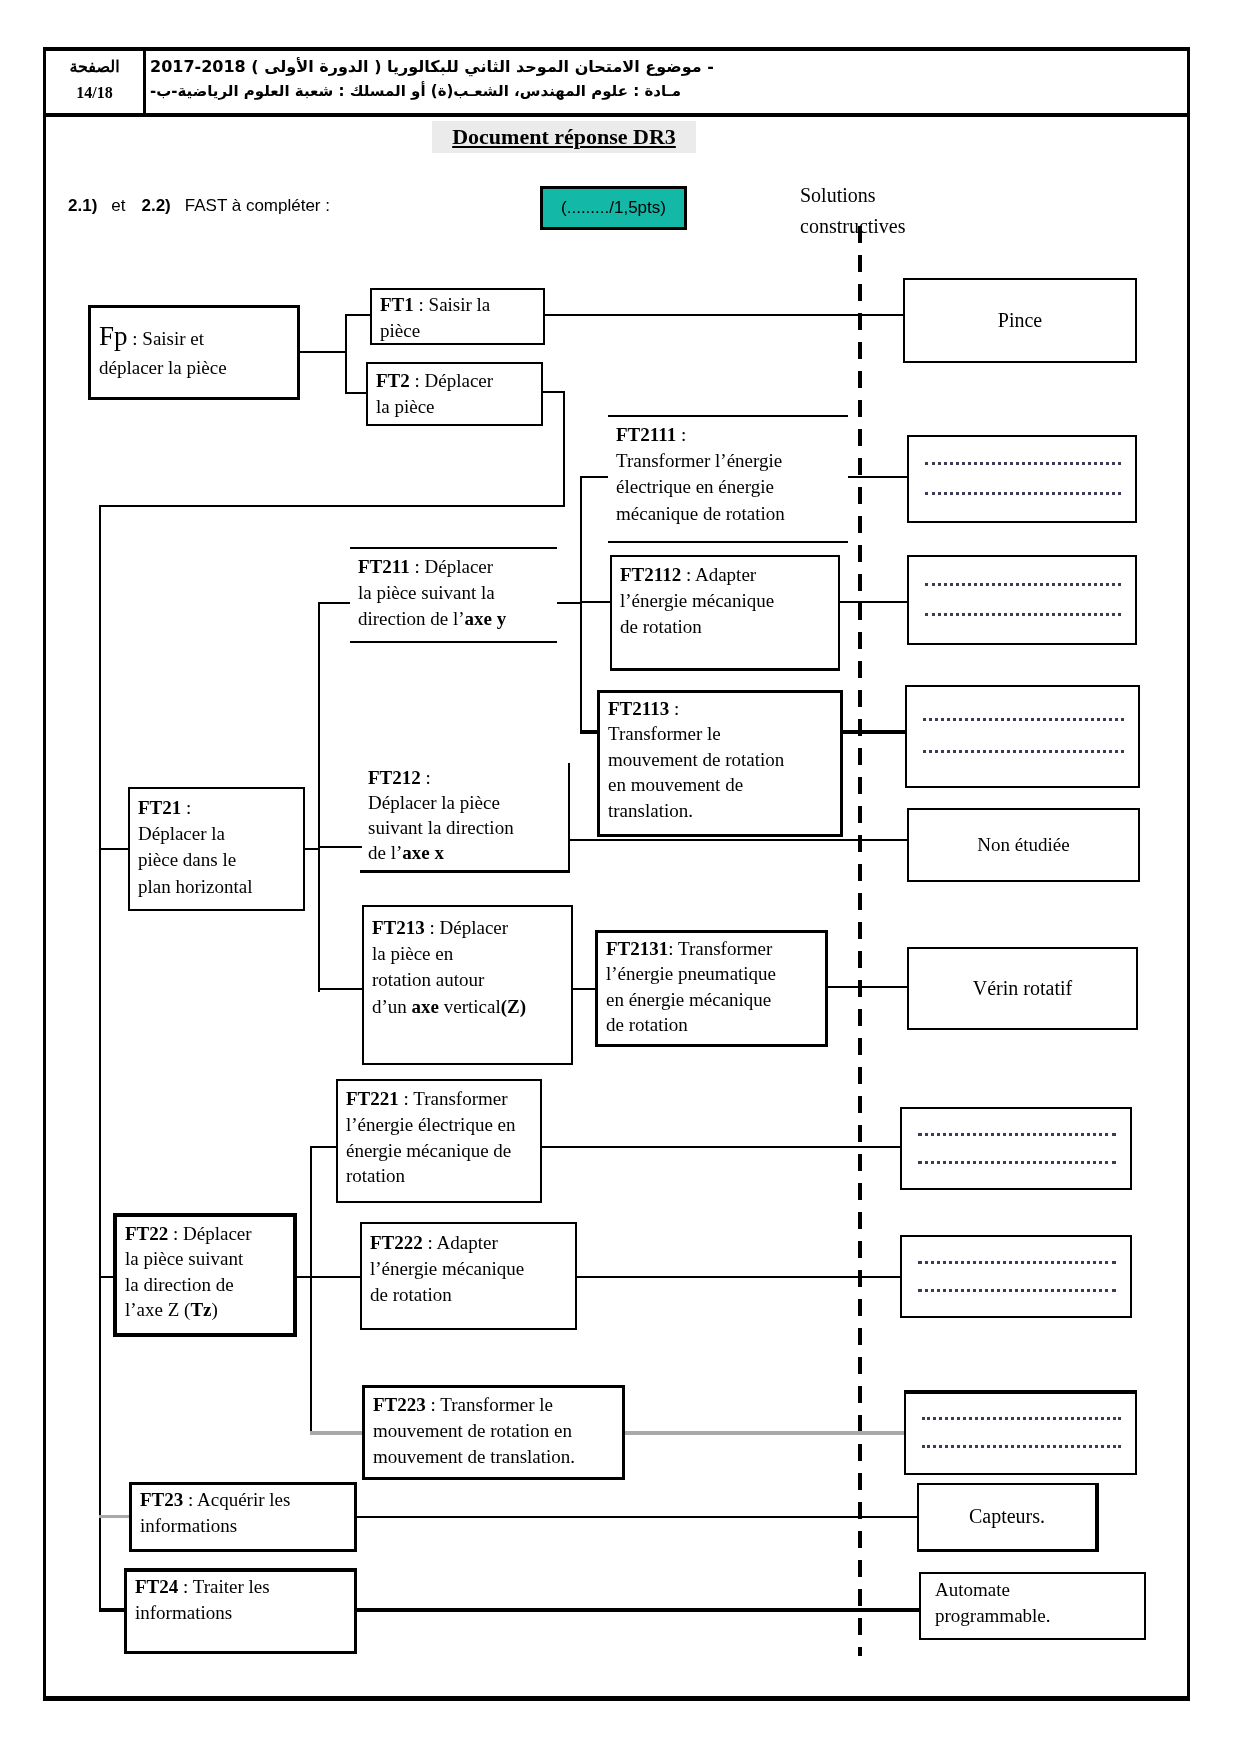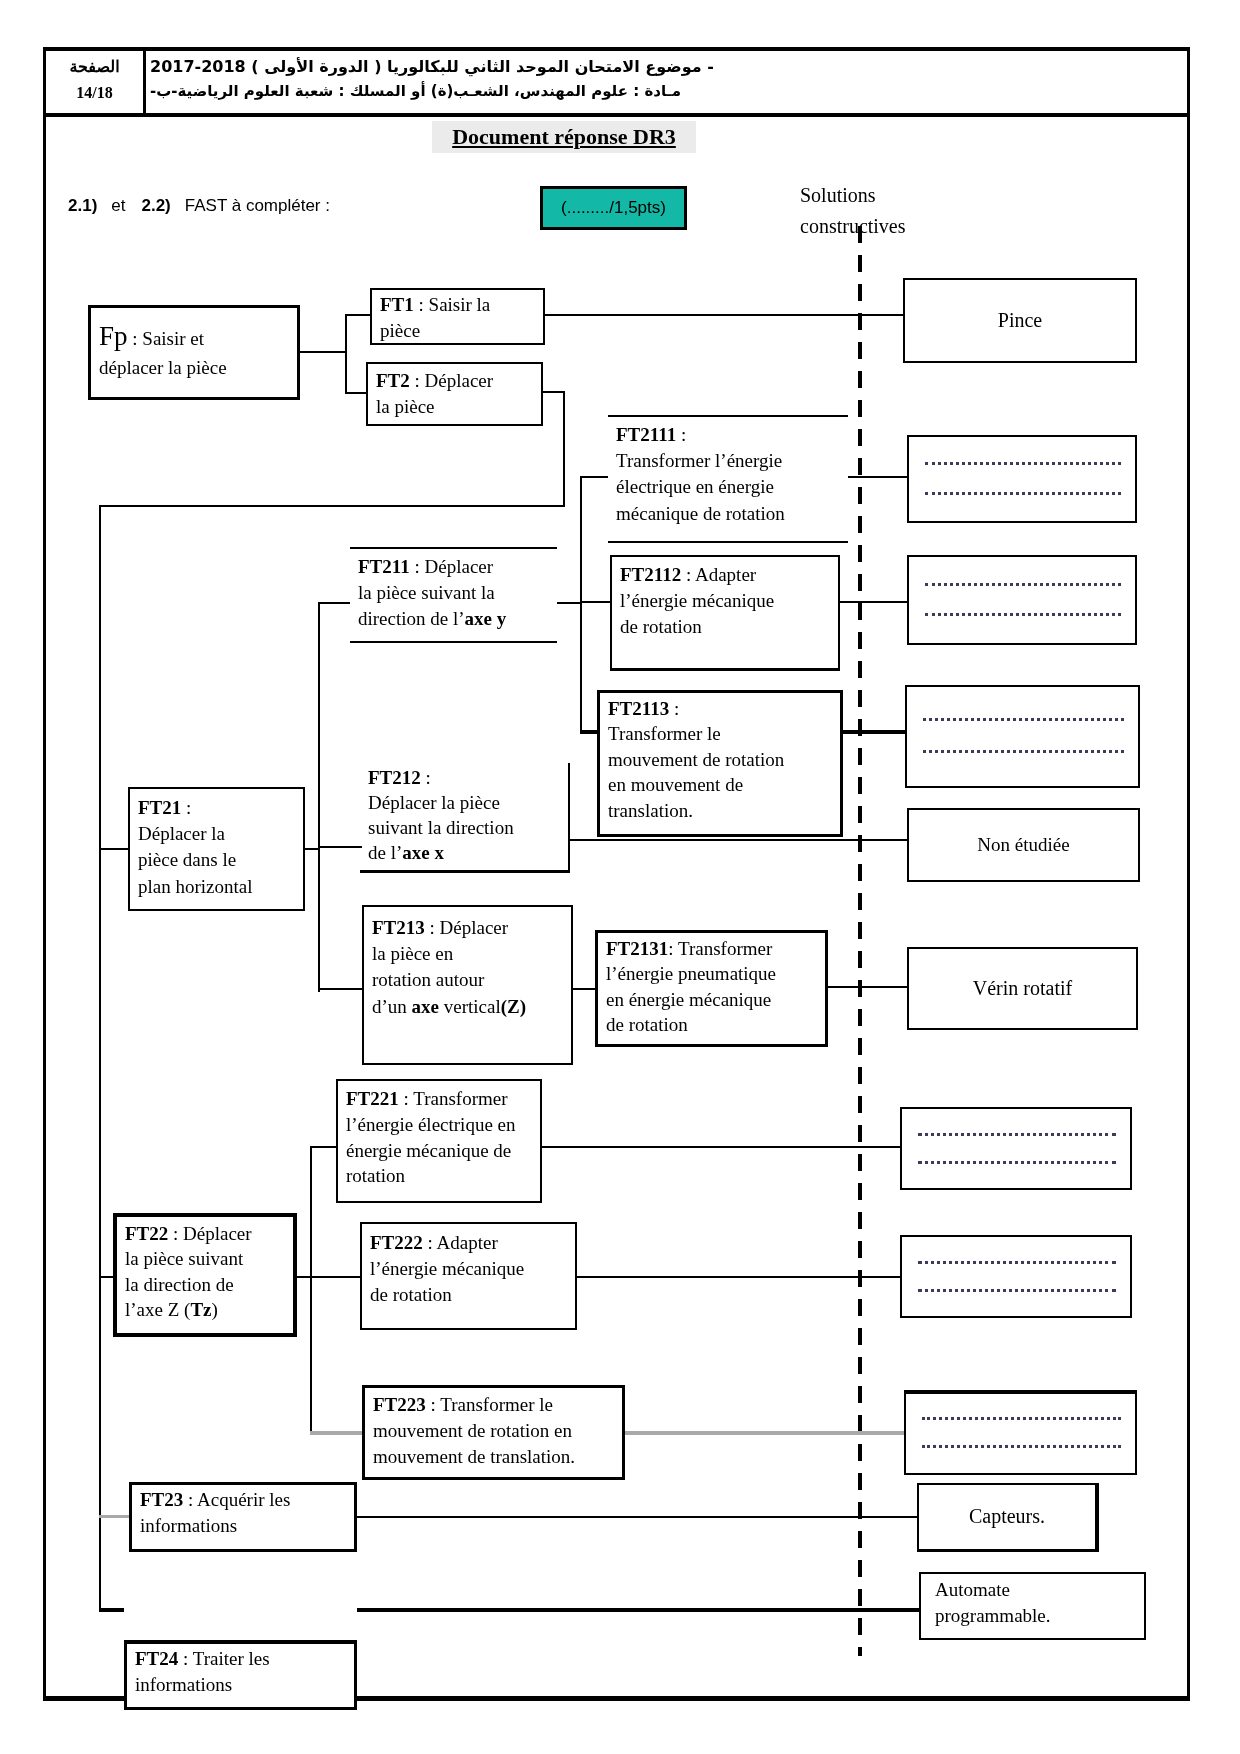--- a/index.html
+++ b/index.html
@@ -125,21 +125,21 @@
 l’énergie mécanique
 de rotation</span></div>
 
   <div class="box" style="left:362px;top:1385px;width:263px;height:95px;border-width:3px;padding-top:4px;line-height:1.36;"><span class="lbl">FT223</span><span> : Transformer le
 mouvement de rotation en
 mouvement de translation.</span></div>
 
   <div class="box" style="left:129px;top:1482px;width:228px;height:70px;border-width:3px;padding-top:2px;"><span class="lbl">FT23</span><span> : Acquérir les
 informations</span></div>
 
-  <div class="box" style="left:124px;top:1640px;width:233px;height:70px;border-width:3px;border-top-width:4px;padding-top:2px;"><span class="lbl">FT24</span><span> : Traiter les
+  <div class="box" style="left:124px;top:1568px;width:233px;height:86px;border-width:3px;border-top-width:4px;padding-top:2px;"><span class="lbl">FT24</span><span> : Traiter les
 informations</span></div>
 
   <div class="box ctr" style="left:903px;top:278px;width:234px;height:85px;font-size:20px;">Pince</div>
 
   <div class="abox" style="left:907px;top:435px;width:230px;height:88px;">
     <div class="dots" style="top:25px;"></div>
     <div class="dots" style="top:55px;"></div>
   </div>
 
   <div class="abox" style="left:907px;top:555px;width:230px;height:90px;">

